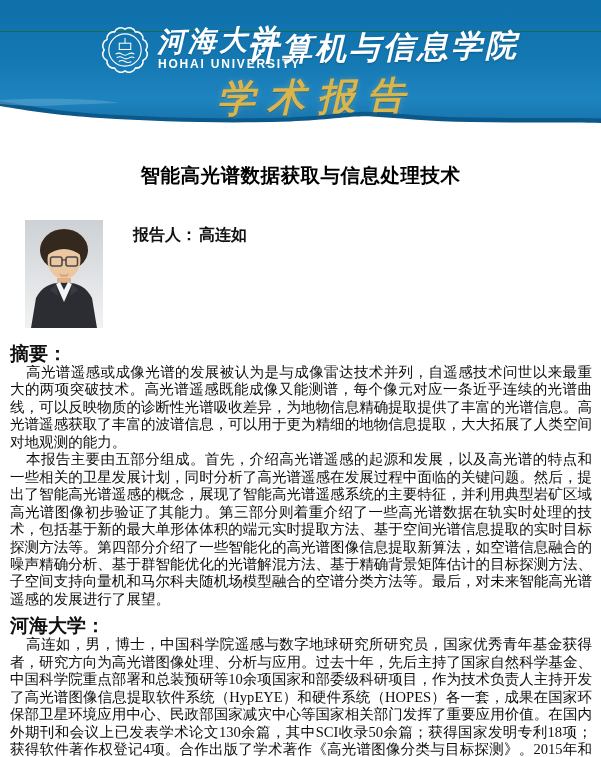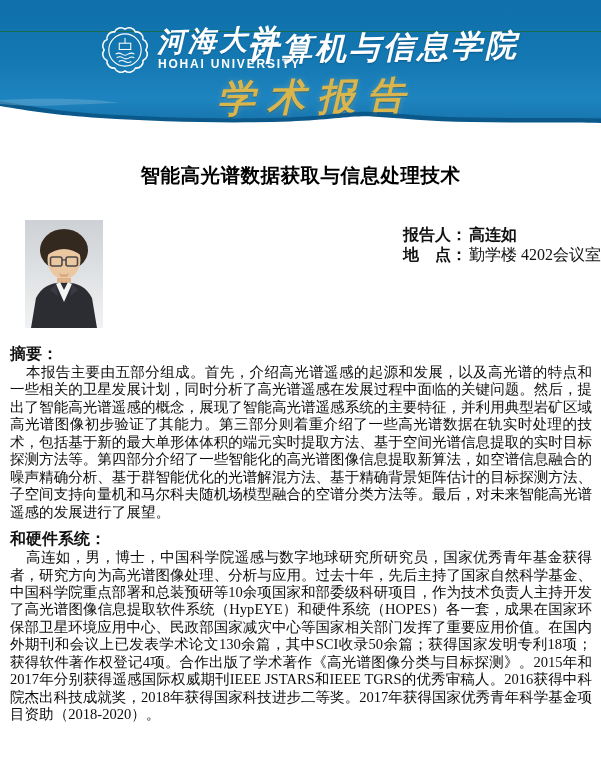--- a/index.html
+++ b/index.html
@@ -45,34 +45,34 @@
 
   
   .talk-title {
     margin-top: 24px;
     text-align: center;
     font-size: 19.5px; font-weight: bold; color: #000;
     letter-spacing: .5px;
   }
 
   
-  .speaker { display: flex; margin: 31px 0 0 25px; justify-content: space-between; }
+  .speaker { display: flex; margin: 31px 0 0 25px; }
   .photo { width: 78px; height: 108px; flex: 0 0 78px; }
   .photo svg { display: block; width: 78px; height: 108px; }
   .speaker-info { margin-left: 30px; padding-top: 5px; font-size: 16px; }
   .info-row { line-height: 19.8px; white-space: nowrap; }
   .info-label { display: inline-block; width: 66px; font-weight: bold; }
   .info-value { }
   .info-value.bold { font-weight: bold; }
 
   
   .section { margin: 0 9px 0 10px; }
   .section.abstract { margin-top: 16px; }
   .section.bio { margin-top: 8px; }
-  .section-heading { font-size: 16px; font-weight: bold; line-height: 20px; }
+  .section-heading { font-size: 19px; font-weight: bold; line-height: 20px; }
   .section p {
     font-size: 14.55px; line-height: 17.45px;
     text-align: justify; text-justify: inter-character;
     text-indent: 1.1em; color: #0d0d0d;
   }
 </style>
 </head>
 <body>
 
 <div class="banner">
@@ -130,27 +130,25 @@
       <path d="M6,108 L11,78 C17,66 28,62 39,63 C50,62 61,66 67,78 L72,108 Z" fill="#2c2c33"></path>
       <path d="M31,64 L39,82 L47,64 L43,62 L39,70 L35,62 Z" fill="#f4f4f4"></path>
       <path d="M31,64 L25,70 L33,76 Z" fill="#3a3a42"></path>
       <path d="M47,64 L53,70 L45,76 Z" fill="#3a3a42"></path>
     </svg>
   </div>
   <div class="speaker-info">
     <div class="info-row">
       <span class="info-label">报告人：</span><span class="info-value bold">高连如</span>
     </div>
-    <div class="info-row">
-      <span class="info-label">地　点：</span><span class="info-value">勤学楼 4202会议室</span>
-    </div>
   </div>
 </div>
 
 <div class="section abstract">
   <div class="section-heading">摘要：</div>
+  <p>高光谱遥感或成像光谱的发展被认为是与成像雷达技术并列，自遥感技术问世以来最重大的两项突破技术。高光谱遥感既能成像又能测谱，每个像元对应一条近乎连续的光谱曲线，可以反映物质的诊断性光谱吸收差异，为地物信息精确提取提供了丰富的光谱信息。高光谱遥感获取了丰富的波谱信息，可以用于更为精细的地物信息提取，大大拓展了人类空间对地观测的能力。</p>
   <p>本报告主要由五部分组成。首先，介绍高光谱遥感的起源和发展，以及高光谱的特点和一些相关的卫星发展计划，同时分析了高光谱遥感在发展过程中面临的关键问题。然后，提出了智能高光谱遥感的概念，展现了智能高光谱遥感系统的主要特征，并利用典型岩矿区域高光谱图像初步验证了其能力。第三部分则着重介绍了一些高光谱数据在轨实时处理的技术，包括基于新的最大单形体体积的端元实时提取方法、基于空间光谱信息提取的实时目标探测方法等。第四部分介绍了一些智能化的高光谱图像信息提取新算法，如空谱信息融合的噪声精确分析、基于群智能优化的光谱解混方法、基于精确背景矩阵估计的目标探测方法、子空间支持向量机和马尔科夫随机场模型融合的空谱分类方法等。最后，对未来智能高光谱遥感的发展进行了展望。</p>
 </div>
 
 <div class="section bio">
-  <div class="section-heading">和硬件系统：</div>
+  <div class="section-heading">河海大学：</div>
   <p>高连如，男，博士，中国科学院遥感与数字地球研究所研究员，国家优秀青年基金获得者，研究方向为高光谱图像处理、分析与应用。过去十年，先后主持了国家自然科学基金、中国科学院重点部署和总装预研等10余项国家和部委级科研项目，作为技术负责人主持开发了高光谱图像信息提取软件系统（HypEYE）和硬件系统（HOPES）各一套，成果在国家环保部卫星环境应用中心、民政部国家减灾中心等国家相关部门发挥了重要应用价值。在国内外期刊和会议上已发表学术论文130余篇，其中SCI收录50余篇；获得国家发明专利18项；获得软件著作权登记4项。合作出版了学术著作《高光谱图像分类与目标探测》。2015年和2017年分别获得遥感国际权威期刊IEEE JSTARS和IEEE TGRS的优秀审稿人。2016获得中科院杰出科技成就奖，2018年获得国家科技进步二等奖。2017年获得国家优秀青年科学基金项目资助（2018-2020）。</p>
 </div>
 
 </body></html>

